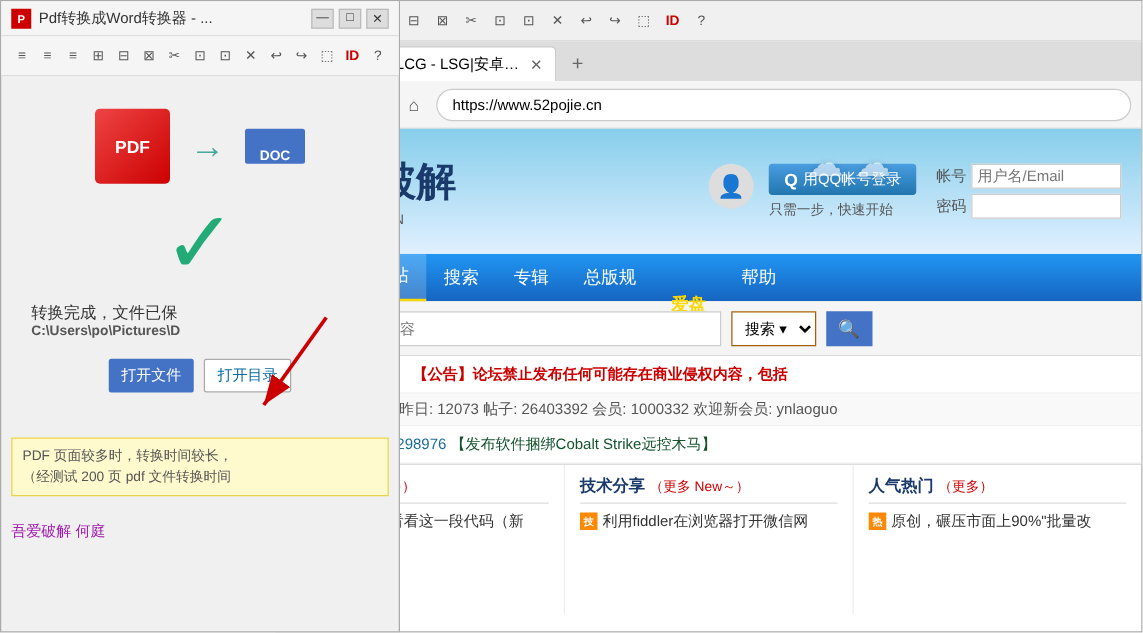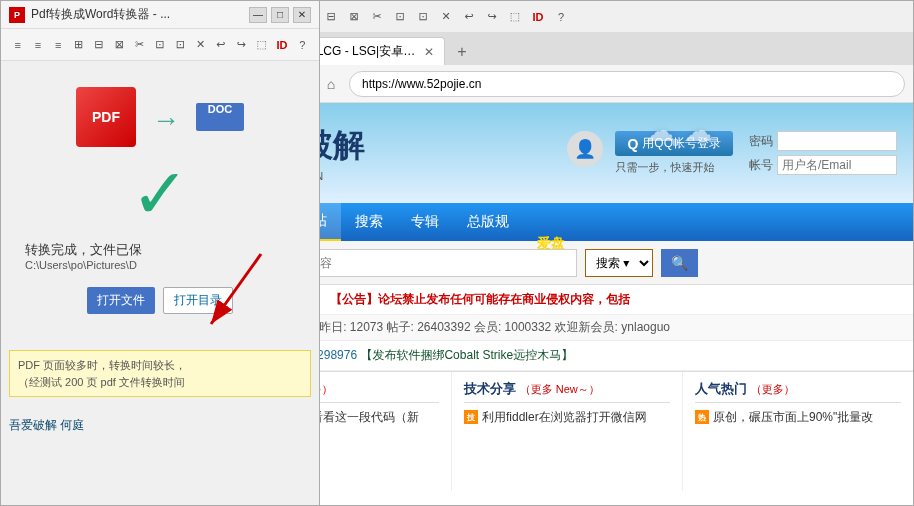--- a/index.html
+++ b/index.html
@@ -88,21 +88,21 @@
       border-radius: 4px;
     }
     .arrow-icon {
       color: #4a9;
       font-size: 28px;
       font-weight: bold;
     }
     .doc-icon-box {
       width: 48px; height: 28px;
       background: #4472C4;
-      display: flex; align-items: flex-start; justify-content: center;
+      display: flex; align-items: flex-end; justify-content: center;
       color: white; font-weight: bold; font-size: 11px;
       border-radius: 2px;
     }
     .convert-done-text {
       font-size: 13px;
       color: #333;
       text-align: left;
       width: 100%;
       padding-left: 8px;
     }
@@ -127,21 +127,21 @@
       background: #fffacd;
       border: 1px solid #e8d44d;
       padding: 6px 8px;
       font-size: 11px;
       color: #555;
       width: calc(100% - 16px);
       line-height: 1.5;
       margin: 20px 8px;
     }
     .pdf-link {
-      color: #0c4a6e;
+      color: #a21caf;
       text-decoration: none;
       font-size: 12px;
       padding-left: 8px;
       cursor: pointer;
     }
 
     
     .browser-window {
       position: absolute;
       top: 0;
@@ -536,21 +536,21 @@
         <defs>
           <marker id="arrowhead" markerWidth="8" markerHeight="6" refX="8" refY="3" orient="auto">
             <polygon points="0 0, 8 3, 0 6" fill="#c00"></polygon>
           </marker>
         </defs>
         <line x1="80" y1="10" x2="30" y2="80" stroke="#c00" stroke-width="3" marker-end="url(#arrowhead)"></line>
       </svg>
     </div>
     <div class="convert-done-text">
       <div>转换完成，文件已保</div>
-      <div style="color:#555;font-size:11px;">C:\Users\po\Pictures\D</div>
+      <div style="color:#555;font-size:11px;font-weight:bold;">C:\Users\po\Pictures\D</div>
     </div>
     <div class="pdf-buttons">
       <button class="pdf-btn">打开文件</button>
       <button class="pdf-btn outline">打开目录</button>
     </div>
   </div>
   <div class="pdf-note">
     <div>PDF 页面较多时，转换时间较长，</div>
     <div>（经测试 200 页 pdf 文件转换时间</div>
   </div>
@@ -613,39 +613,40 @@
         </div>
         <div style="display:flex;flex-direction:column;gap:4px;">
           <div class="qq-login-btn">
             <span style="font-weight:bold;font-size:14px;">Q</span>
             <span>用QQ帐号登录</span>
           </div>
           <div class="qq-login-hint">只需一步，快速开始</div>
         </div>
         <div class="login-form">
           <div class="login-row">
+            <span class="login-label">帐号</span>
+            <input class="login-input" placeholder="用户名/Email" style="">
+          </div>
+          <div class="login-row">
             <span class="login-label">密码</span>
             <input class="login-input" type="password" style="">
-          </div>
-          <div class="login-row">
-            <span class="login-label">帐号</span>
-            <input class="login-input" placeholder="用户名/Email" style="">
           </div>
         </div>
       </div>
     </div>
   </div>
 
   <div class="site-nav">
     <div class="nav-item">网站</div>
     <div class="nav-item active">新帖</div>
     <div class="nav-item">搜索</div>
     <div class="nav-item">专辑</div>
     <div class="nav-item">总版规</div>
     <div class="nav-item highlight">爱盘</div>
+    <div class="nav-item">帮助</div>
   </div>
 
   <div class="search-bar">
     <input class="search-input" placeholder="请输入搜索内容" style="">
     <select class="search-dropdown">
       <option>搜索 ▾</option>
     </select>
     <button class="search-btn">
       <span style="font-size:14px;">🔍</span>
     </button>

